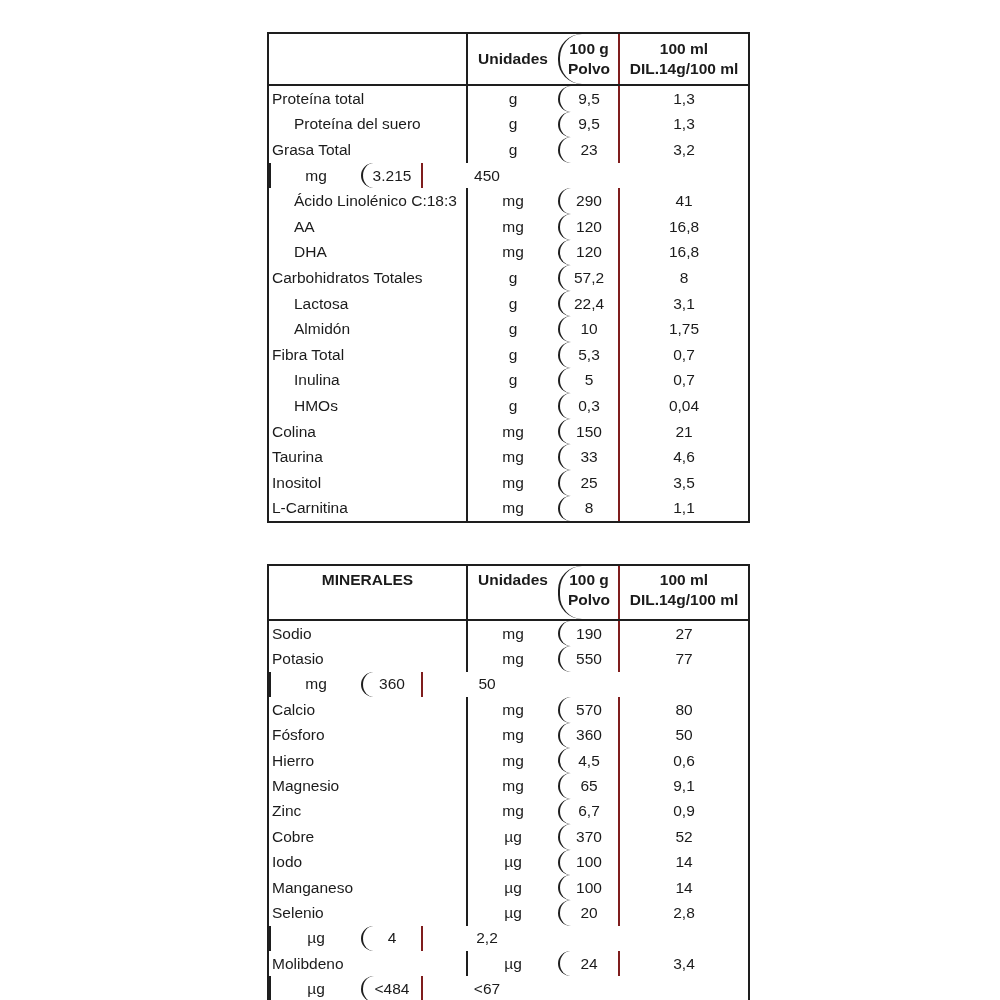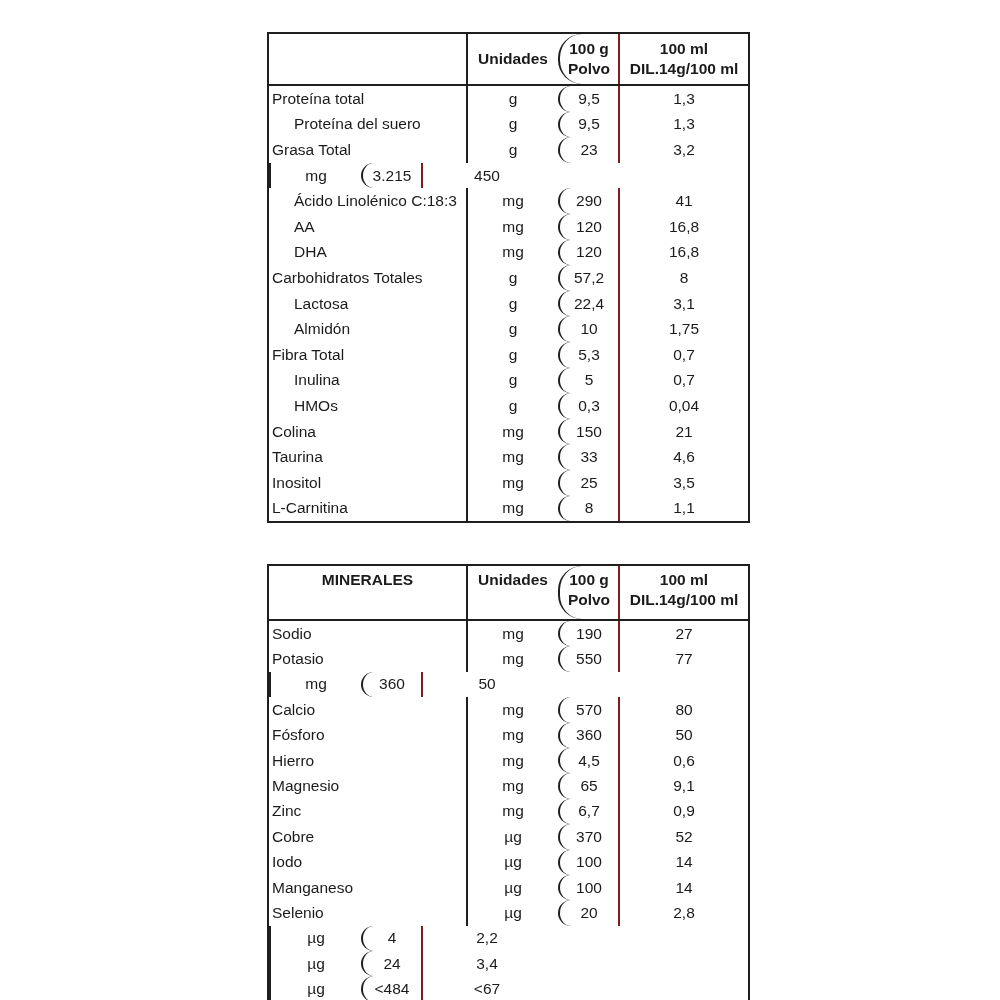--- a/index.html
+++ b/index.html
@@ -321,20 +321,21 @@
           <div class="tcell col-100ml">2,8</div>
         </div>
 
         <div class="trow">
           <div class="tcell col-unit">µg</div>
           <div class="tcell col-100g">4</div>
           <div class="tcell col-100ml">2,2</div>
         </div>
 
         <div class="trow">
+          <div class="tcell col-name">Molibdeno</div>
           <div class="tcell col-unit">µg</div>
           <div class="tcell col-100g">24</div>
           <div class="tcell col-100ml">3,4</div>
         </div>
 
         <div class="trow">
           <div class="tcell col-unit">µg</div>
           <div class="tcell col-100g">&lt;484</div>
           <div class="tcell col-100ml">&lt;67</div>
         </div>

